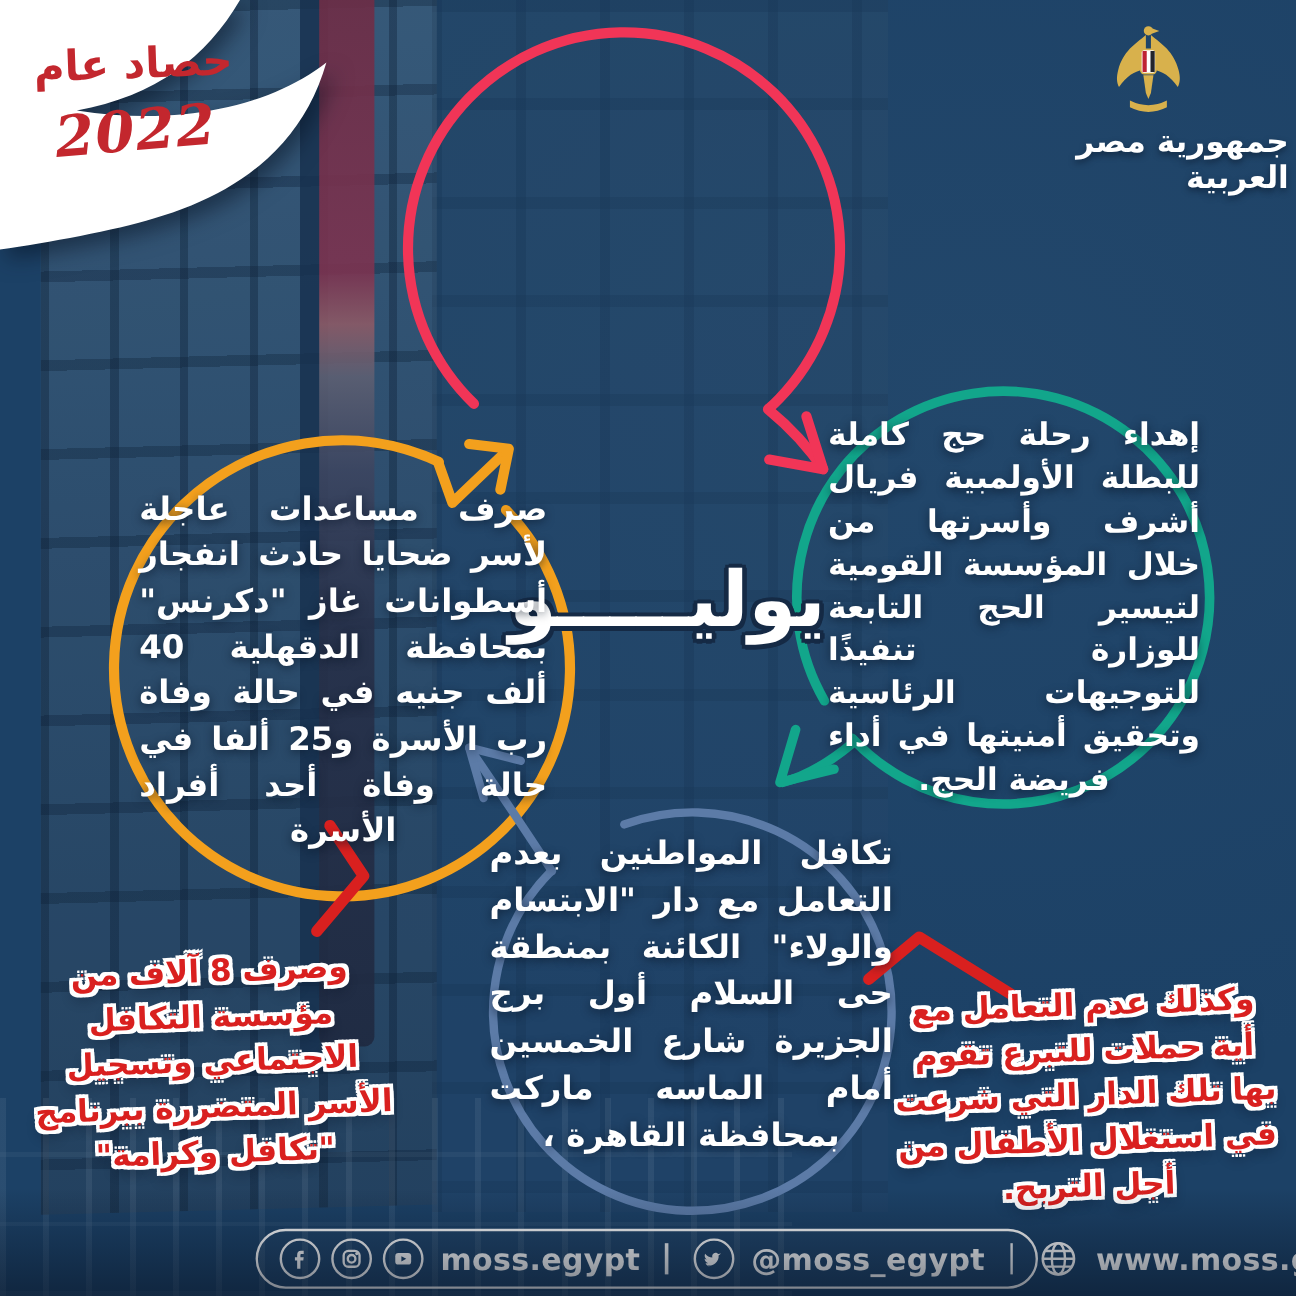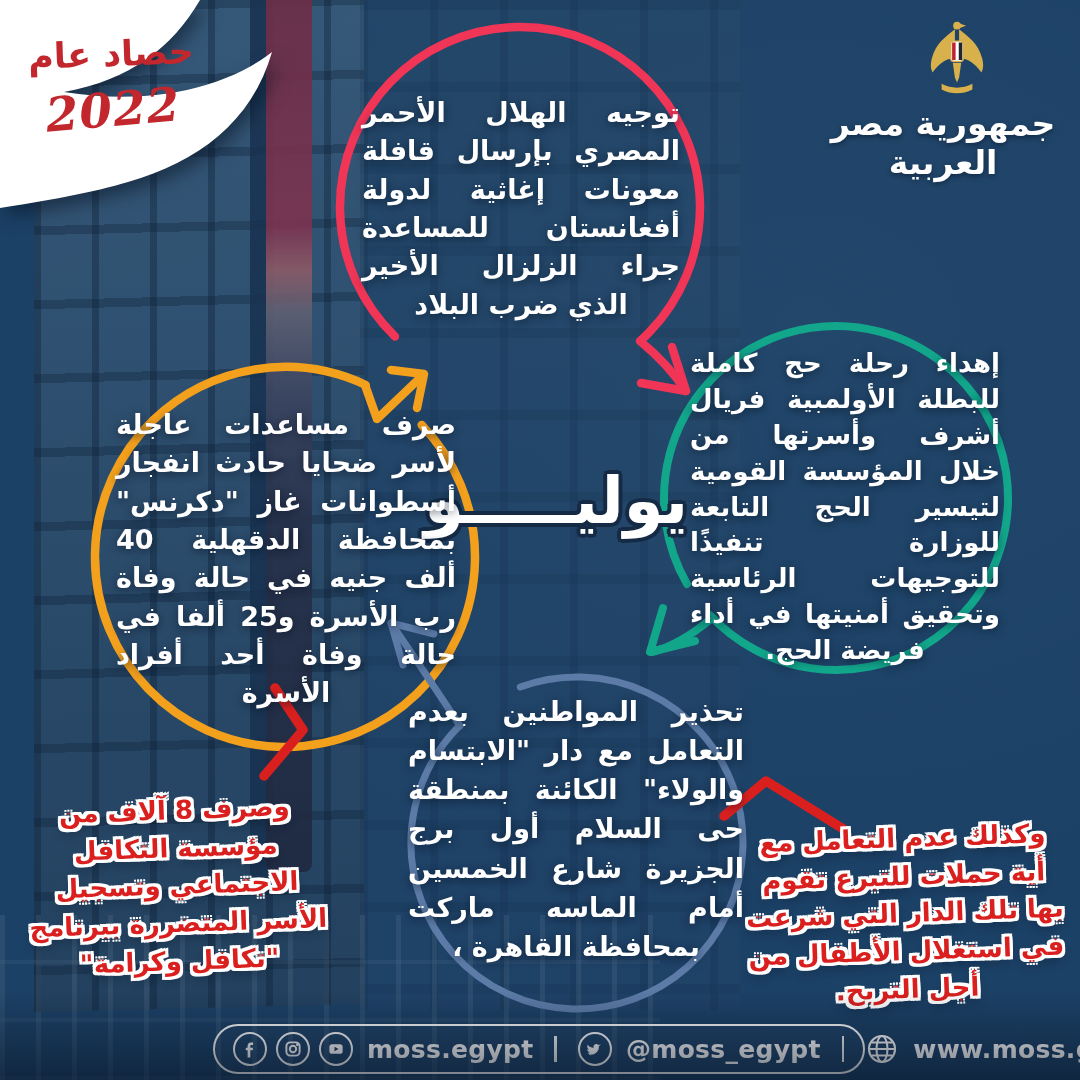--- a/index.html
+++ b/index.html
@@ -49,22 +49,22 @@
     transform:rotate(-2deg);direction:rtl;
   }
   .badge-year{
     position:absolute;left:28px;top:82px;width:170px;text-align:center;
     color:var(--script-red,#c3272e);font-family:"DejaVu Serif",serif;font-style:italic;
     font-size:47px;font-weight:bold;transform:rotate(-5deg);letter-spacing:1px;
   }
   
   .emblem{position:absolute;left:922px;top:14px;width:70px;height:92px;}
   .hdr-country{
-    position:absolute;left:812px;top:104px;width:262px;text-align:center;
-    color:#fff;font-weight:bold;font-size:33px;direction:rtl;
+    position:absolute;left:812px;top:104px;width:262px;text-align:right;
+    color:#fff;font-weight:bold;font-size:26px;direction:rtl;
     text-shadow:0 2px 5px rgba(5,16,32,.5);
   }
   .hdr-ministry{
     position:absolute;left:806px;top:140px;width:274px;text-align:center;
     color:#f2f5f8;font-size:25px;direction:rtl;letter-spacing:.5px;
     text-shadow:0 2px 5px rgba(5,16,32,.5);
   }
   
   .rings{position:absolute;inset:0;pointer-events:none;}
   .rings circle,.rings path,.rings polyline{fill:none;stroke-linecap:round;stroke-linejoin:round;}
@@ -175,24 +175,23 @@
     <circle class="ring-blue" cx="577" cy="843" r="166" pathLength="100" stroke-dasharray="93 7" transform="rotate(250 577 843)"></circle>
     <path class="ring-blue" d="M460,726 Q430,680 391,623"></path>
     <polyline class="ring-blue" points="434,634 391,623 403,665"></polyline>
 
     <polyline class="mark-red" points="275,688 303,730 264,776"></polyline>
     <polyline class="mark-red" points="724,816 766,781 845,830"></polyline>
   </svg>
 
   <div class="month">يوليـــــو</div>
 
-  <div class="bubble red">توجيه الهلال الأحمر المصري بإرسال قافلة معونات إغاثية لدولة أفغانستان للمساعدة جراء الزلزال الأخير الذي ضرب البلاد</div>
   <div class="bubble teal">إهداء رحلة حج كاملة للبطلة الأولمبية فريال أشرف وأسرتها من خلال المؤسسة القومية لتيسير الحج التابعة للوزارة تنفيذًا للتوجيهات الرئاسية وتحقيق أمنيتها في أداء فريضة الحج.</div>
   <div class="bubble orange">صرف مساعدات عاجلة لأسر ضحايا حادث انفجار أسطوانات غاز "دكرنس" بمحافظة الدقهلية 40 ألف جنيه في حالة وفاة رب الأسرة و25 ألفا في حالة وفاة أحد أفراد الأسرة</div>
-  <div class="bubble blue">تحذير المواطنين بعدم التعامل مع دار "الابتسام والولاء" الكائنة بمنطقة حى السلام أول برج الجزيرة شارع الخمسين أمام الماسه ماركت بمحافظة القاهرة ،</div>
+  <div class="bubble blue">تكافل المواطنين بعدم التعامل مع دار "الابتسام والولاء" الكائنة بمنطقة حى السلام أول برج الجزيرة شارع الخمسين أمام الماسه ماركت بمحافظة القاهرة ،</div>
 
   <div class="note left">وصرف 8 آلاف من مؤسسة التكافل الاجتماعي وتسجيل الأسر المتضررة ببرنامج "تكافل وكرامة"</div>
   <div class="note right">وكذلك عدم التعامل مع أية حملات للتبرع تقوم بها تلك الدار التي شرعت في استغلال الأطفال من أجل التربح.</div>
 
   <div class="footer-pill">
     <div class="icircle">
       <svg width="30" height="30" viewBox="0 0 34 34">
         <path d="M20.5 9.5h-2.6c-2.2 0-3.6 1.5-3.6 3.8v2.2h-2.1v3h2.1v8h3.1v-8h2.7l.4-3h-3.1v-1.9c0-.8.4-1.1 1.2-1.1h1.9z" fill="#fff"></path>
       </svg>
     </div>

